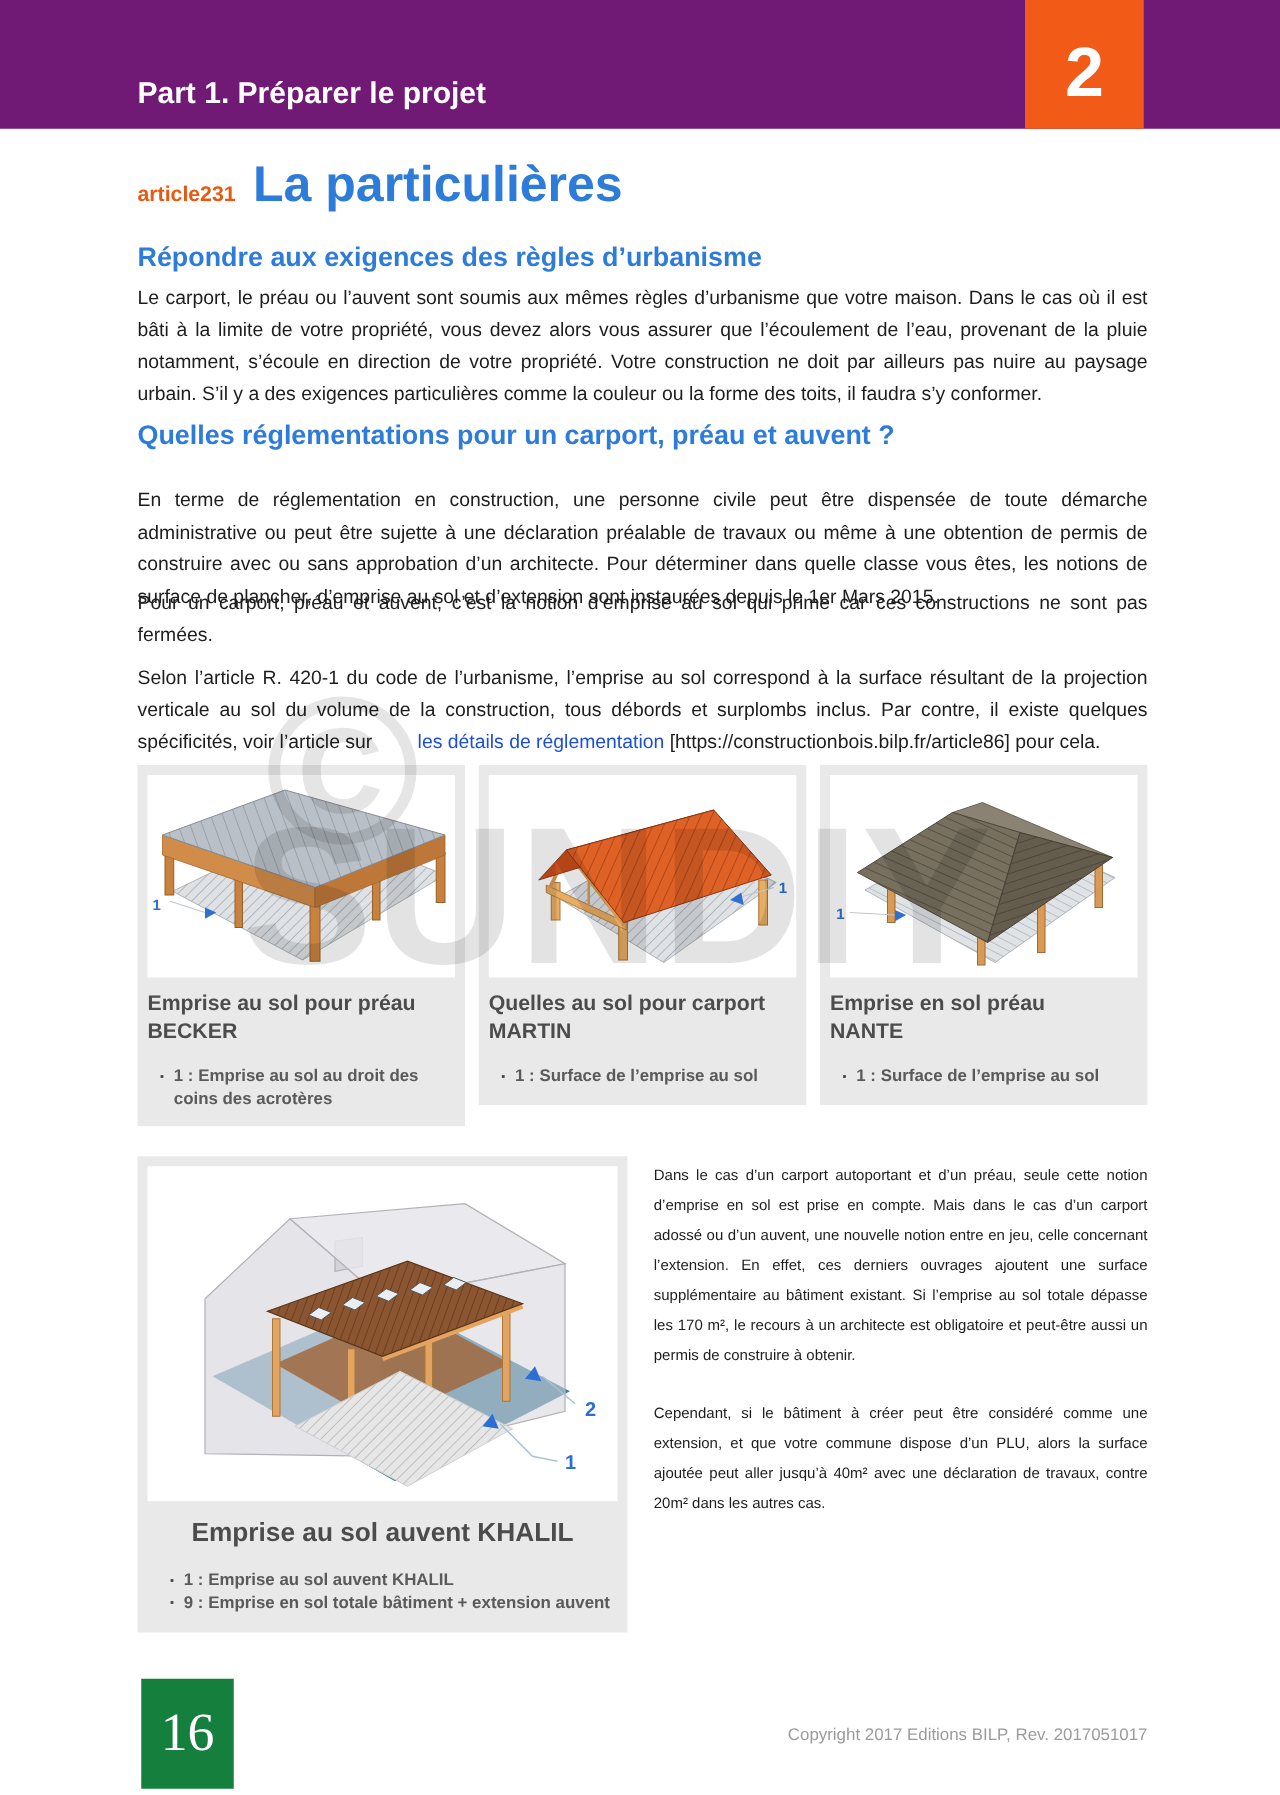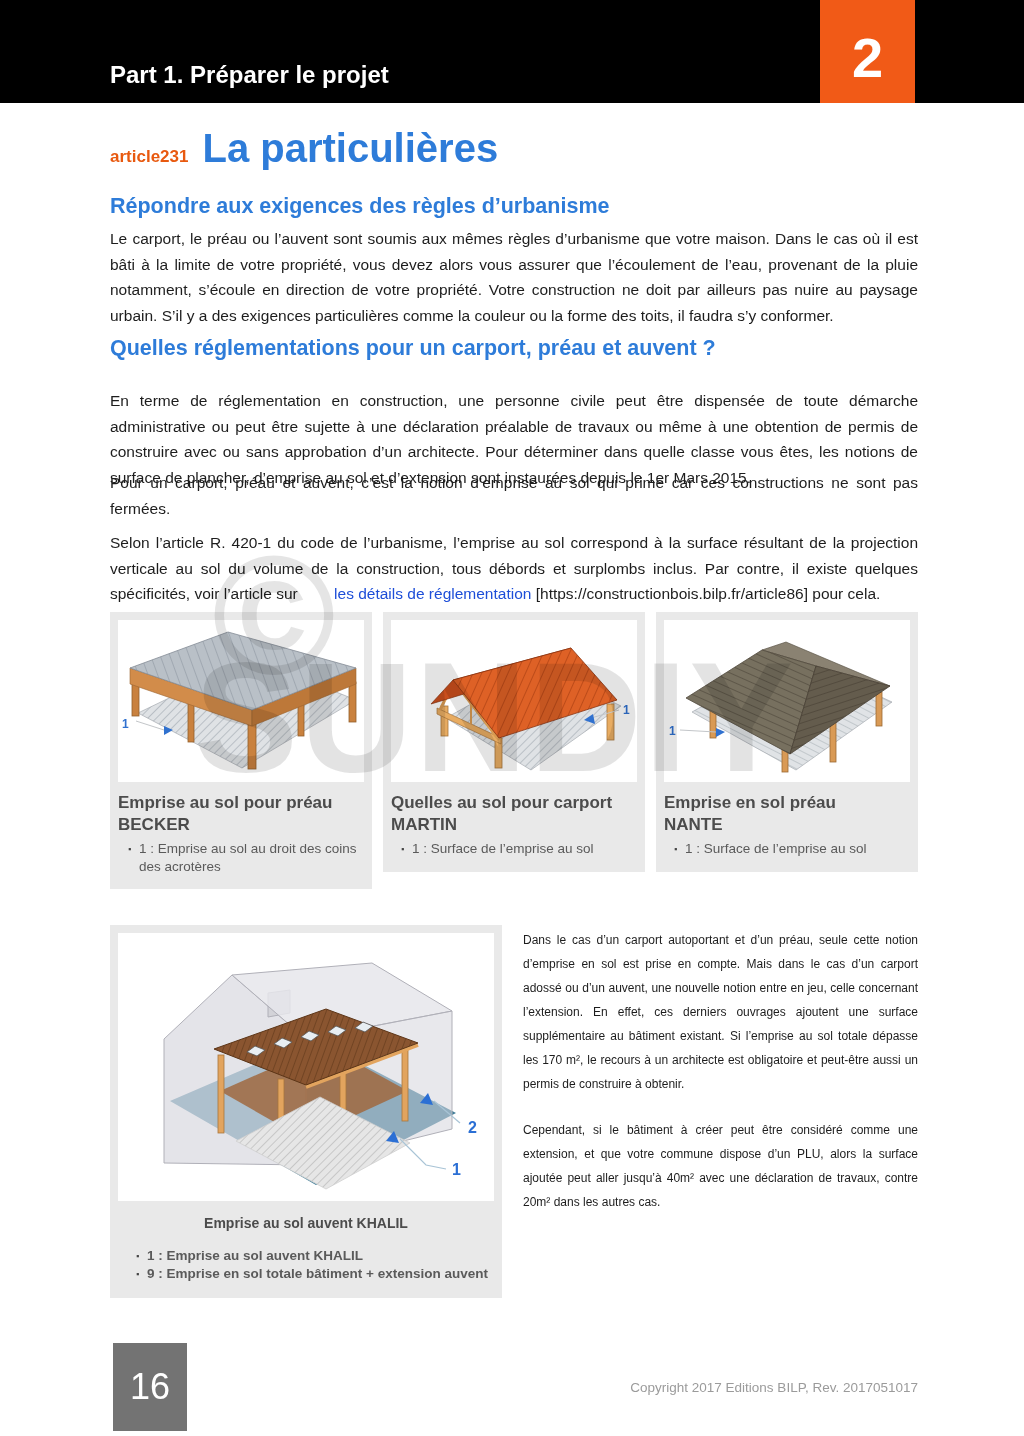--- a/index.html
+++ b/index.html
@@ -1,20 +1,20 @@
 <!DOCTYPE html>
 <html><head>
 <meta charset="utf-8">
 <style>
   html,body { margin:0; padding:0; background:#ffffff; }
   .page { position:relative; width:1024px; height:1436px; background:#ffffff; overflow:hidden;
           font-family:"Liberation Sans", sans-serif; }
 
   
-  .header-band { position:absolute; top:0; left:0; width:1024px; height:103px; background:#000000; }
+  .header-band { position:absolute; top:0; left:0; width:1024px; height:103px; background:#701a75; }
   .part-label { position:absolute; left:110px; bottom:14px; color:#ffffff; font-size:24px; font-weight:bold; }
   .chapter-box { position:absolute; left:820px; top:0; width:95px; height:103px; background:#f15a17;
                  color:#ffffff; font-size:56px; font-weight:bold; text-align:center; line-height:116px; }
 
   
   .title-row { position:absolute; left:110px; top:126px; display:flex; align-items:baseline; }
   .article-tag { color:#e8590f; font-weight:bold; font-size:17px; }
   .page-title { color:#2e7cd9; font-weight:bold; font-size:40px; margin-left:14px; }
 
   .h2 { position:absolute; left:110px; width:808px; color:#2e7cd9; font-weight:bold; font-size:21.5px; }
@@ -23,45 +23,45 @@
   .para { position:absolute; left:110px; width:808px; font-size:15.5px; line-height:25.7px;
           color:#1d1d1d; text-align:justify; }
   .p1 { top:226px; } .p2 { top:388px; } .p3 { top:470px; } .p4 { top:530px; }
   .link { color:#1d4ed8; cursor:pointer;margin-left:32px; }
 
   
   .figures-row { position:absolute; left:110px; top:612px; width:808px; display:flex; gap:11px; align-items:flex-start; }
   .figcard { background:#e9e9e9; width:262px; box-sizing:border-box; padding:8px 8px 14px 8px; }
   .imgbox { background:#ffffff; height:162px; overflow:hidden; }
   .figcaption { text-align:left; font-weight:bold; color:#4c4c4c; font-size:17px; line-height:22px; margin-top:10px; }
-  .figbullets { margin-top:4px; padding:0 2px 0 10px; }
+  .figbullets { margin-top:16px; padding:0 2px 0 10px;font-weight:bold; }
   .fbullet { font-size:13.5px; color:#5a5a5a; line-height:17.5px; position:relative; padding-left:11px; }
   .fbullet::before { content:"▪"; position:absolute; left:0; top:1px; font-size:9px; color:#444; }
 
   
   .khcard { position:absolute; left:110px; top:925px; width:392px; background:#e9e9e9;
             box-sizing:border-box; padding:8px 8px 16px 8px; }
   .kh-imgbox { background:#ffffff; height:268px; overflow:hidden; }
-  .khcaption { margin-top:14px; text-align:center; font-weight:bold; font-size:14px; color:#4c4c4c; }
+  .khcaption { margin-top:14px; text-align:center; font-weight:bold; font-size:21px; color:#4c4c4c; }
   .khbullets { margin-top:16px; padding:0 2px 0 18px;font-weight:bold; }
 
   
   .rightcol { position:absolute; left:523px; top:928px; width:395px; font-size:12px; line-height:24px;
               color:#1d1d1d; text-align:justify; }
   .rp + .rp { margin-top:22px; }
 
   
   .watermark { position:absolute; left:0; top:0; width:1024px; height:1436px; pointer-events:none; z-index:6; }
   .wm-symbol { position:absolute; left:212px; top:520px; font-size:168px; font-weight:bold; color:rgba(0,0,0,0.10); }
   .wm-text { position:absolute; left:194px; top:628px; font-size:156px; font-weight:bold;
              letter-spacing:2px; color:rgba(0,0,0,0.11); }
 
   
-  .pagebox { position:absolute; left:113px; top:1343px; width:74px; height:88px; background:#737373;
-             color:#ffffff; font-size:36px; text-align:center; line-height:88px; }
+  .pagebox { position:absolute; left:113px; top:1343px; width:74px; height:88px; background:#15803d;
+             color:#ffffff; font-size:43px; text-align:center; line-height:88px;font-family:Liberation Serif, serif; }
   .copyright { position:absolute; left:523px; top:1380px; width:395px; text-align:right;
                font-size:13.5px; color:#9b9b9b; }
   svg { display:block; }
 </style>
 </head>
 <body>
 
 <div class="page">
 
   <div class="header-band">

